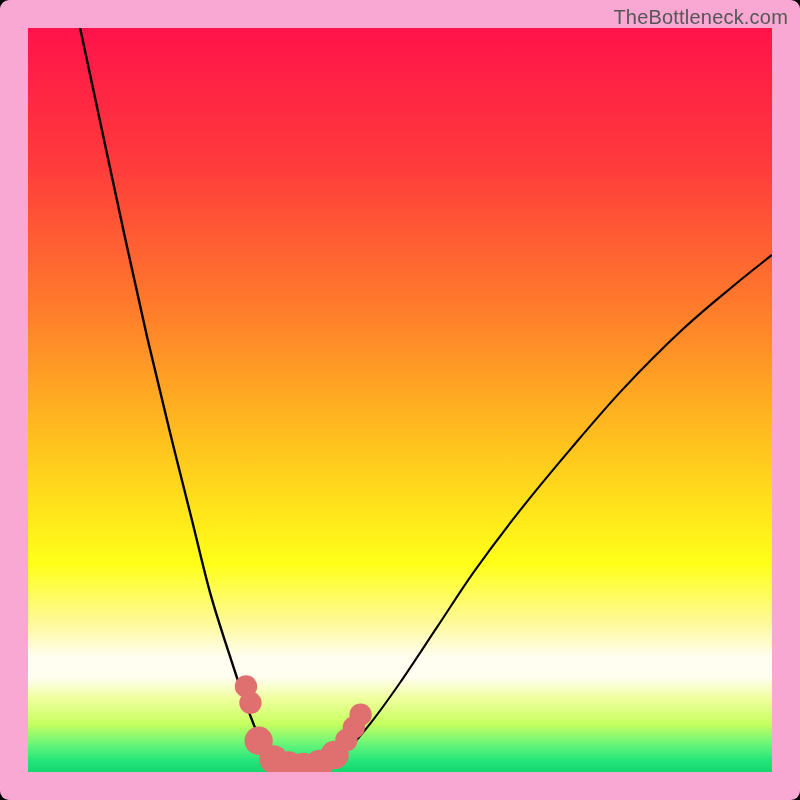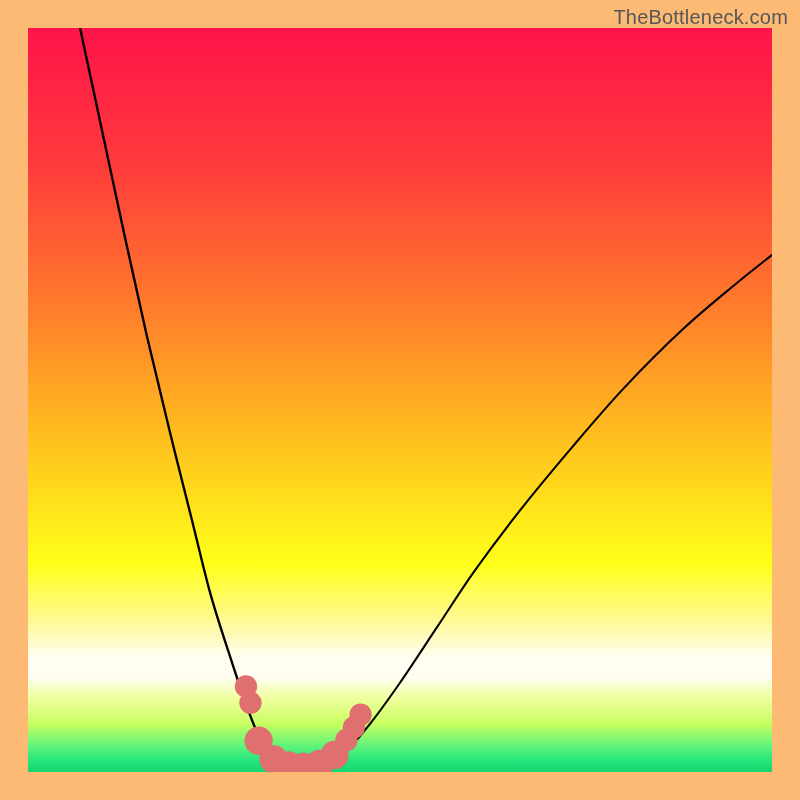--- a/index.html
+++ b/index.html
@@ -9,21 +9,22 @@
     height: 800px;
     background: #000;
     overflow: hidden;
   }
   .frame {
     position: absolute;
     left: 0;
     top: 0;
     width: 800px;
     height: 800px;
-    background: #fdba74;
+    background: #f9a8d4;
+    border-radius: 9px;
   }
   .plot {
     position: absolute;
     left: 28px;
     top: 28px;
     width: 744px;
     height: 744px;
     overflow: hidden;
   }
   .grad {

